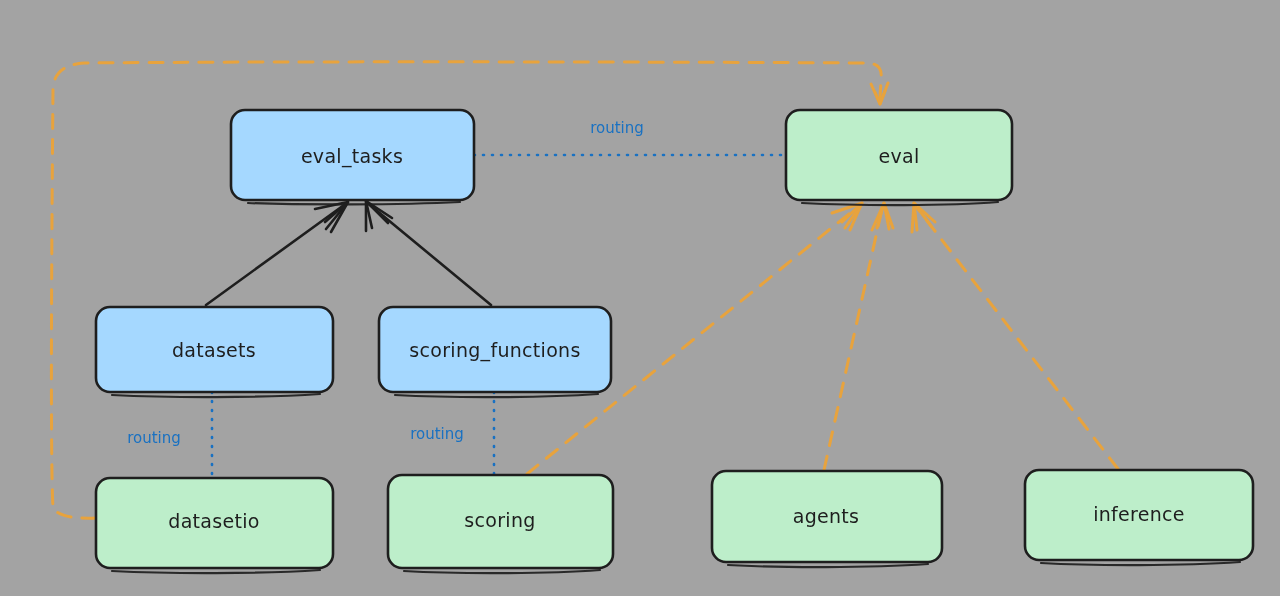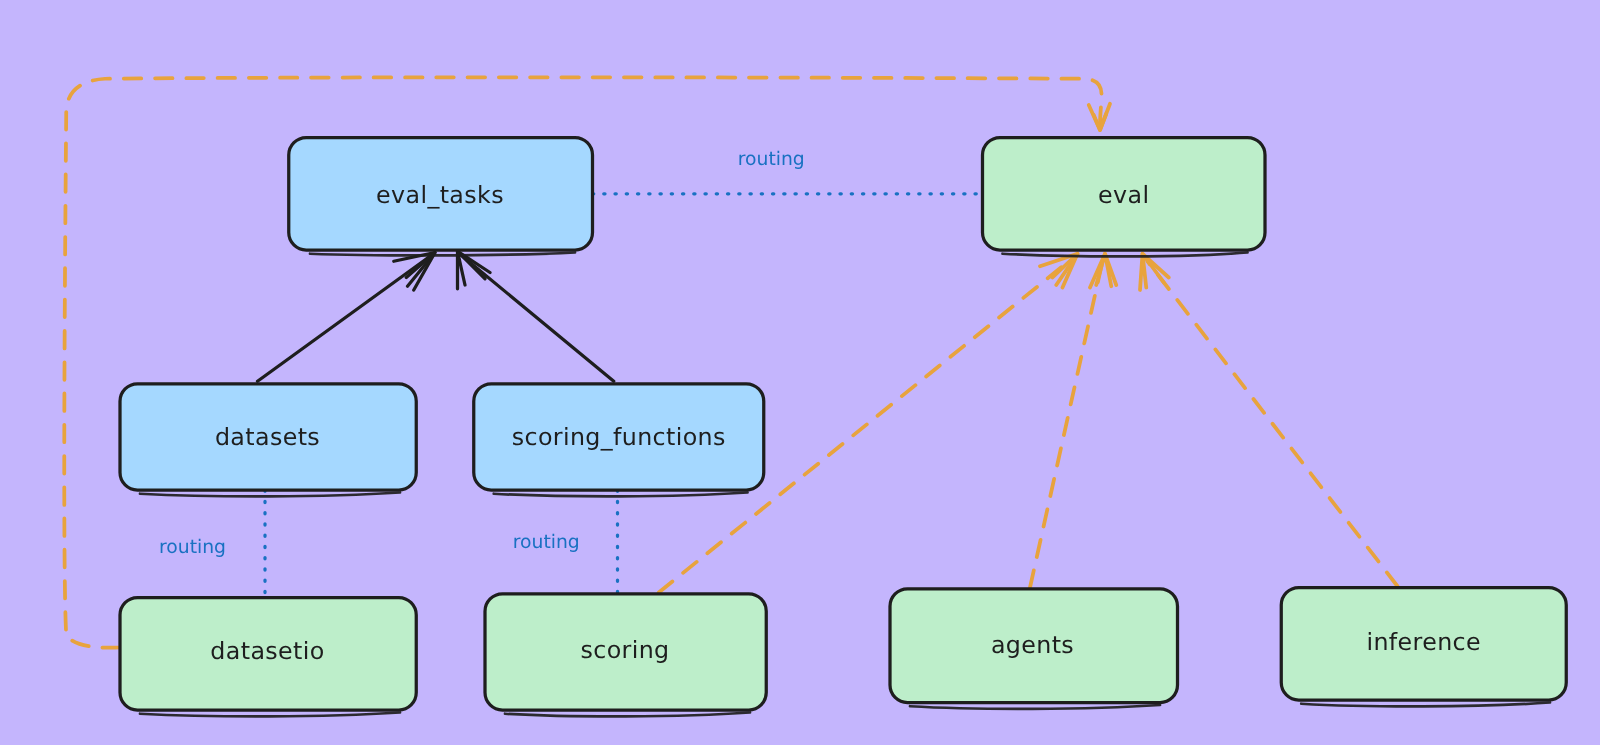--- a/index.html
+++ b/index.html
@@ -10,21 +10,21 @@
   body {
     width: 1280px;
     height: 596px;
     font-family: "DejaVu Sans", sans-serif;
     overflow: hidden;
   }
   #diagram-root {
     position: relative;
     width: 1280px;
     height: 596px;
-    background: #c4b5fd;
+    background: #a3a3a3;
   }
   svg.canvas {
     position: absolute;
     top: 0;
     left: 0;
     width: 1280px;
     height: 596px;
   }
   .node-rect {
     stroke: #1e1e1e;

